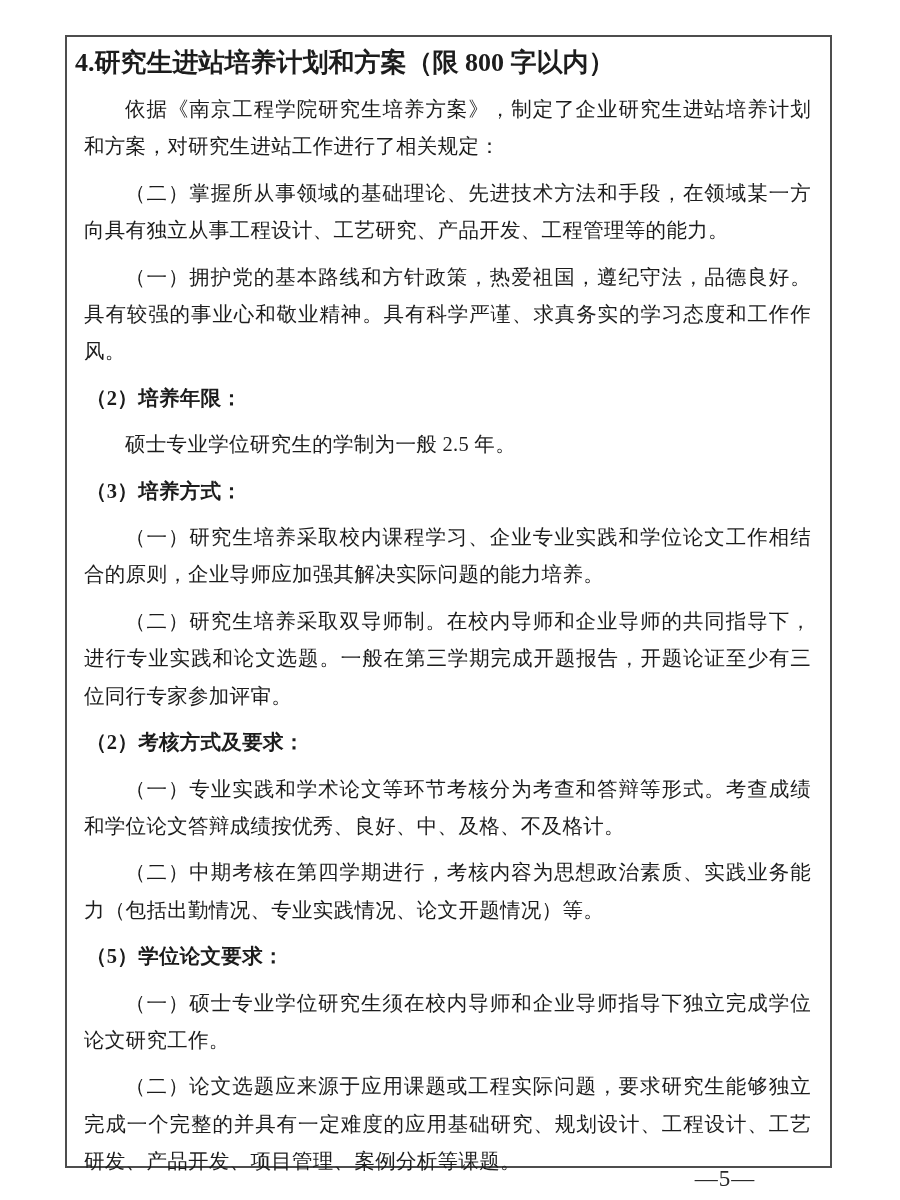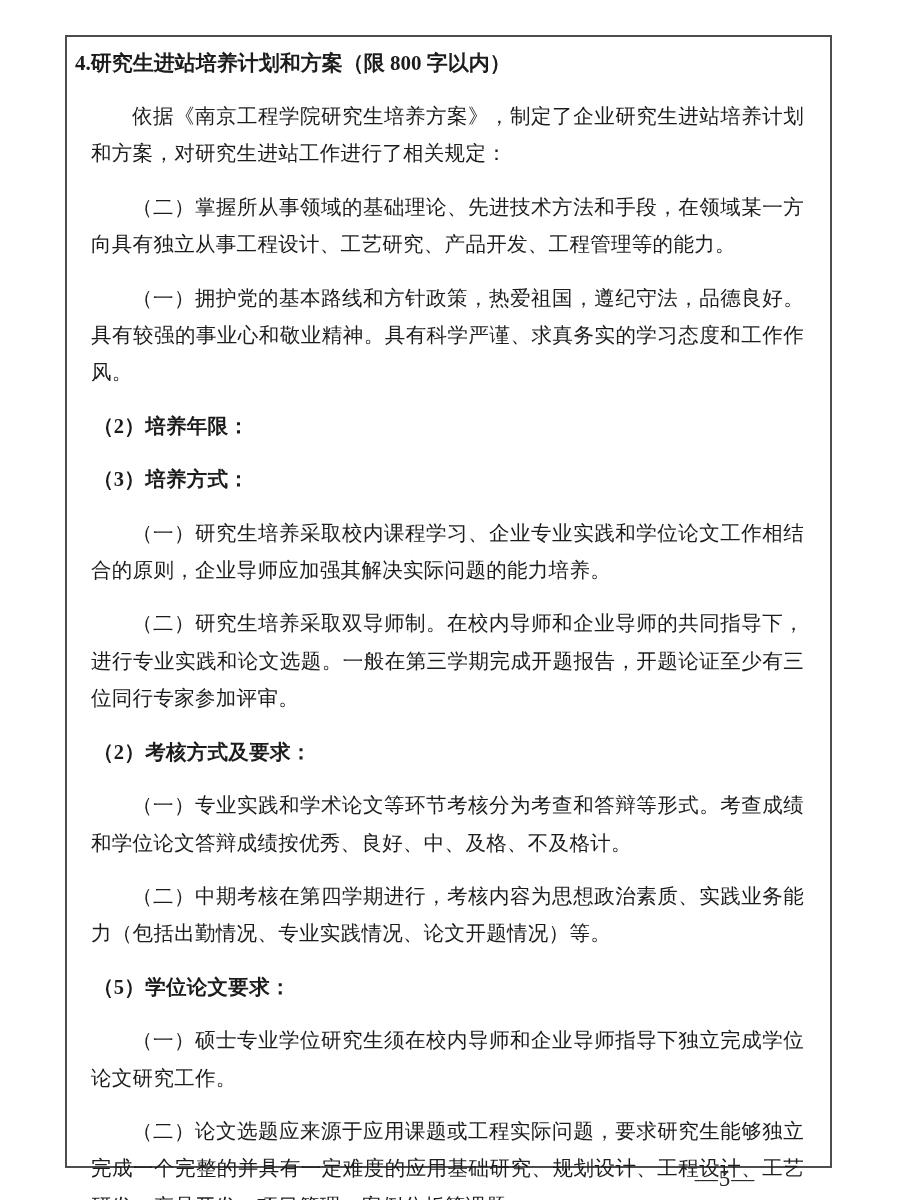--- a/index.html
+++ b/index.html
@@ -22,27 +22,27 @@
     left: 65px;
     top: 35px;
     width: 767px;
     height: 1133px;
     border: 2px solid #4d4d4d;
     padding: 7px 10px 0 8px;
     background: #ffffff;
   }
   .doc-title {
     font-weight: bold;
-    font-size: 21px;
+    font-size: 26px;
     line-height: 38px;
     text-align: left;
     white-space: nowrap;
   }
   .para {
-    margin: 16px;
+    margin: 9px;
     font-size: 20.5px;
     line-height: 37.4px;
     text-align: justify;
     letter-spacing: 0.3px;
   }
   .para.body {
     text-indent: 2em;
   }
   .para.heading {
     font-weight: bold;
@@ -64,20 +64,21 @@
 <body>
 
 <div class="page" style="background: rgb(255, 255, 255); color: rgb(28, 28, 28);">
   <div class="doc-box" style="border-color: rgb(77, 77, 77);">
     <div class="doc-title">4.研究生进站培养计划和方案（限 800 字以内）</div>
     <div id="paragraphs">
         <div class="para body">依据《南京工程学院研究生培养方案》，制定了企业研究生进站培养计划和方案，对研究生进站工作进行了相关规定：</div>
         <div class="para body">（二）掌握所从事领域的基础理论、先进技术方法和手段，在领域某一方向具有独立从事工程设计、工艺研究、产品开发、工程管理等的能力。</div>
         <div class="para body">（一）拥护党的基本路线和方针政策，热爱祖国，遵纪守法，品德良好。具有较强的事业心和敬业精神。具有科学严谨、求真务实的学习态度和工作作风。</div>
         <div class="para heading">（2）培养年限：</div>
+        <div class="para body">硕士专业学位研究生的学制为一般 2.5 年。</div>
         <div class="para heading">（3）培养方式：</div>
         <div class="para body">（一）研究生培养采取校内课程学习、企业专业实践和学位论文工作相结合的原则，企业导师应加强其解决实际问题的能力培养。</div>
         <div class="para body">（二）研究生培养采取双导师制。在校内导师和企业导师的共同指导下，进行专业实践和论文选题。一般在第三学期完成开题报告，开题论证至少有三位同行专家参加评审。</div>
         <div class="para heading">（2）考核方式及要求：</div>
         <div class="para body">（一）专业实践和学术论文等环节考核分为考查和答辩等形式。考查成绩和学位论文答辩成绩按优秀、良好、中、及格、不及格计。</div>
         <div class="para body">（二）中期考核在第四学期进行，考核内容为思想政治素质、实践业务能力（包括出勤情况、专业实践情况、论文开题情况）等。</div>
         <div class="para heading">（5）学位论文要求：</div>
         <div class="para body">（一）硕士专业学位研究生须在校内导师和企业导师指导下独立完成学位论文研究工作。</div>
         <div class="para body">（二）论文选题应来源于应用课题或工程实际问题，要求研究生能够独立完成一个完整的并具有一定难度的应用基础研究、规划设计、工程设计、工艺研发、产品开发、项目管理、案例分析等课题。</div>
       </div>

